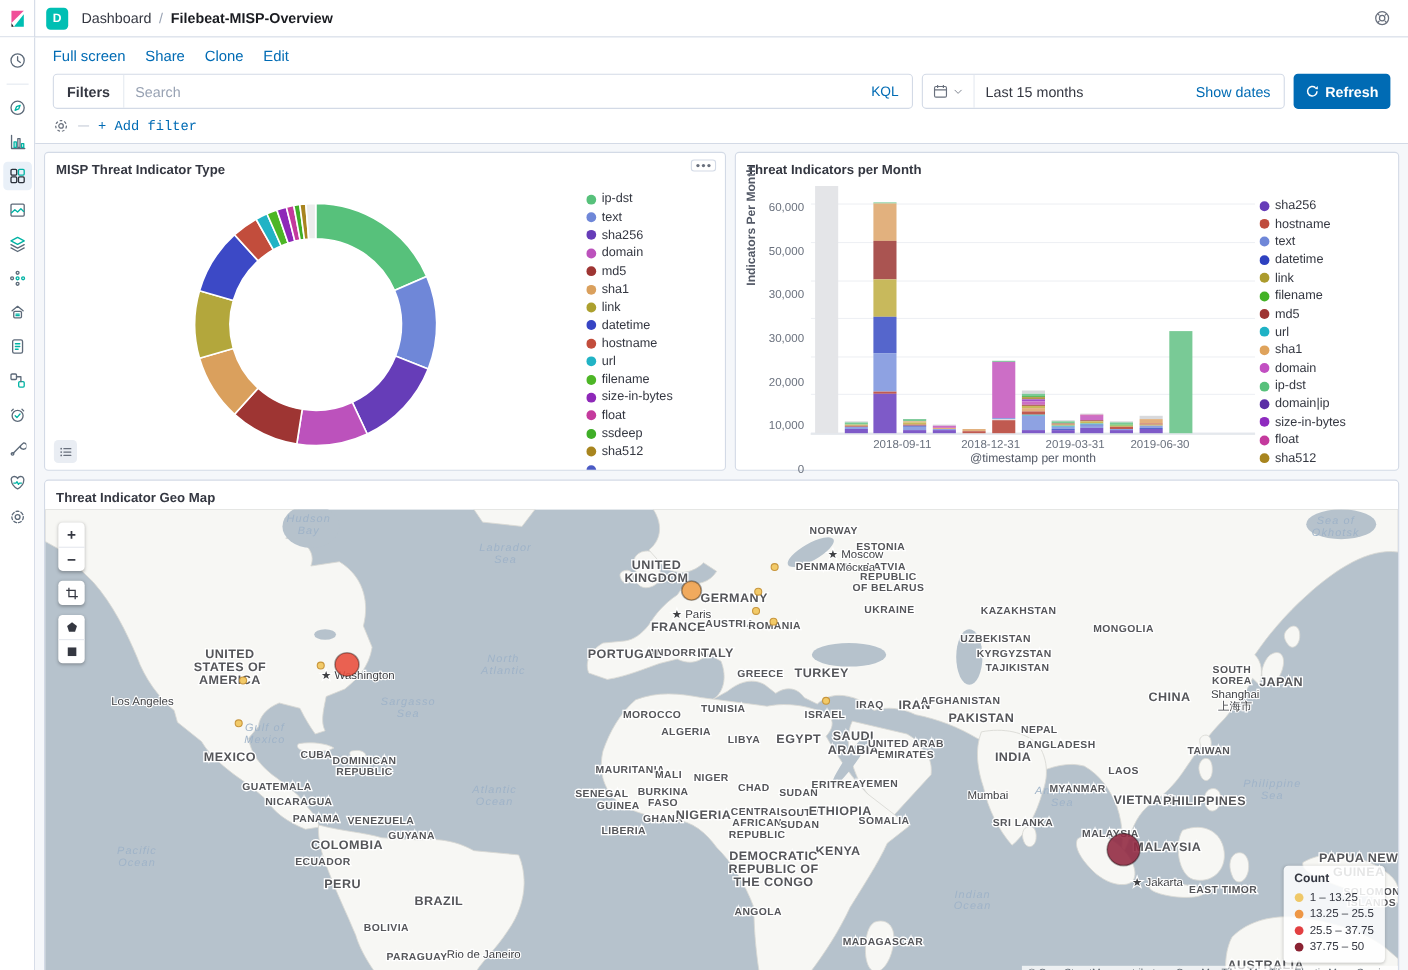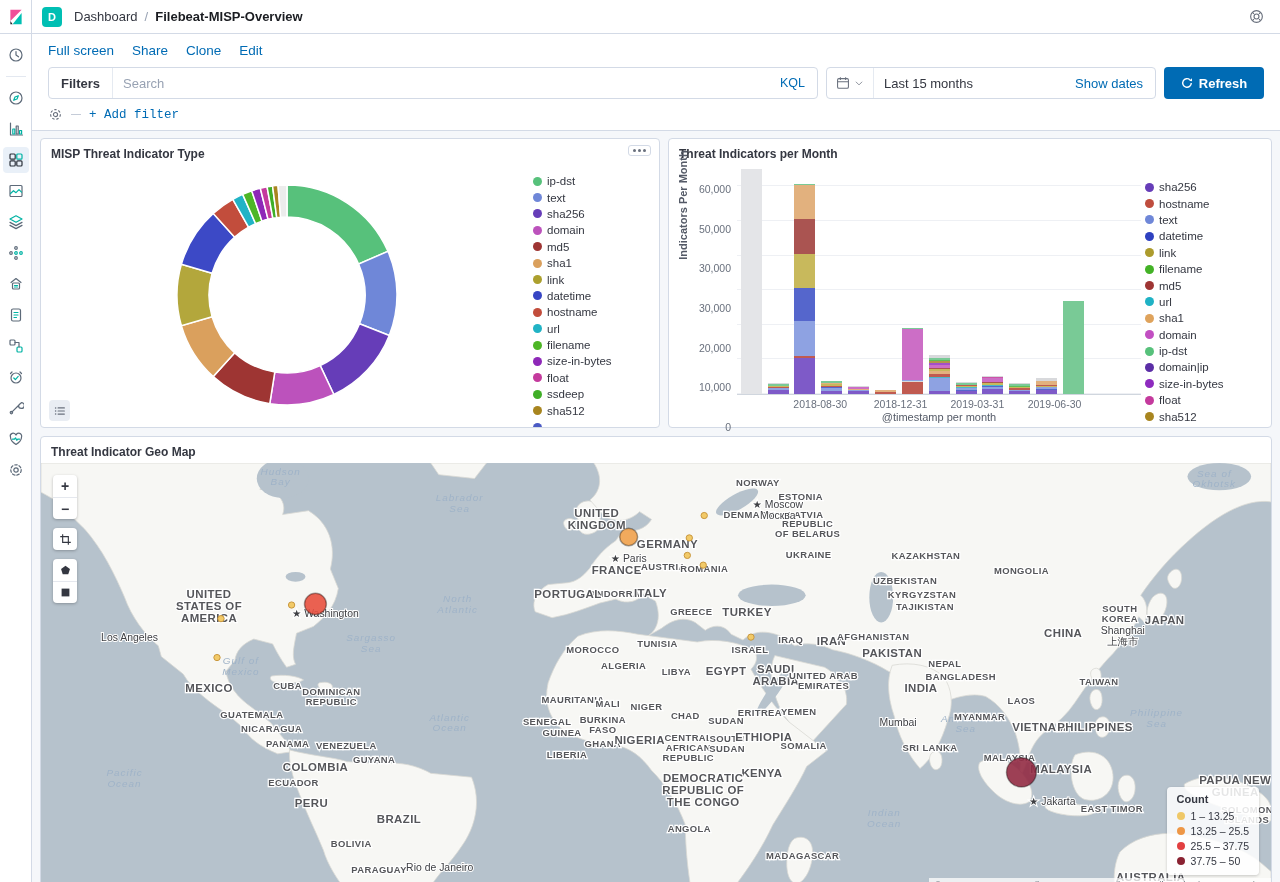--- a/index.html
+++ b/index.html
@@ -38,21 +38,21 @@
   .filters-box { flex:1; display:flex; align-items:center; height:32px; border:1px solid #d3dae6; border-radius:4px; background:#fff; }
   .filters-label { font-size:13px; font-weight:600; padding:0 12px; height:100%; display:flex; align-items:center; border-right:1px solid #e5eaf1; cursor:pointer; }
   .search-input { flex:1; border:none; outline:none; font-size:13px; padding:0 10px; color:#343741; font-family:inherit; background:transparent; }
   .search-input::placeholder { color:#98a2b3; }
   .kql { font-size:12.5px; color:#006bb4; padding:0 12px; cursor:pointer; }
   .date-box { width:330px; display:flex; align-items:center; height:32px; border:1px solid #d3dae6; border-radius:4px; background:#fff; }
   .cal-btn { display:flex; align-items:center; gap:4px; padding:0 9px; height:100%; border-right:1px solid #e5eaf1; cursor:pointer; }
   .cal-btn svg { width:14px; height:14px; stroke:#69707d; fill:none; stroke-width:1.2; }
   .time-range { font-size:13px; padding:0 10px; flex:1; }
   .show-dates { font-size:13px; color:#006bb4; padding:0 12px; cursor:pointer; white-space:nowrap; }
-  .refresh-btn { width:100px; height:32px; background:#006bb4; border:none; border-radius:4px; color:#fff; font-size:13px; font-weight:600; display:flex; align-items:center; justify-content:center; gap:6px; cursor:pointer; font-family:inherit; }
+  .refresh-btn { width:88px; height:32px; background:#006bb4; border:none; border-radius:4px; color:#fff; font-size:13px; font-weight:600; display:flex; align-items:center; justify-content:center; gap:6px; cursor:pointer; font-family:inherit; }
   .refresh-btn svg { width:12px; height:12px; stroke:#fff; fill:none; stroke-width:1.6; }
 
   .addfilter-row { display:flex; align-items:center; gap:8px; padding:4px 16px 8px; border-bottom:1px solid #d3dae6;font-family:Liberation Mono, monospace; }
   .gear-sm svg { width:15px; height:15px; stroke:#69707d; fill:none; stroke-width:1.2; display:block; }
   .af-dash { width:10px; border-top:1px solid #c5ccd8; }
   .add-filter { font-size:12.5px; color:#006bb4; text-decoration:none; cursor:pointer; }
 
   
   .dash { flex:1; background:#f5f7fa; padding:7px 8px; display:flex; flex-direction:column; gap:8px; overflow:hidden; }
   .charts-row { display:flex; gap:8px; height:290px; }
@@ -509,21 +509,21 @@
                       <i style="flex: 450 0 0px; background: rgb(200, 185, 92);"></i>
                       <i style="flex: 300 0 0px; background: rgb(192, 90, 80);"></i>
                       <i style="flex: 1150 0 0px; background: rgb(226, 177, 126);"></i>
                       <i style="flex: 600 0 0px; background: rgb(216, 217, 220);"></i>
                     </div>
                     <div class="bar" style="left: 80.7%; height: 41.5385%;">
                       <i style="flex: 27000 0 0px; background: rgb(121, 202, 150);"></i>
                     </div>
                   </div>
                 <div class="xticks-row" id="bar-xticks">
-                    <span class="xtick" style="left: 20.6%;">2018-08-30</span>
+                    <span class="xtick" style="left: 20.6%;">2018-09-11</span>
                     <span class="xtick" style="left: 40.5%;">2018-12-31</span>
                     <span class="xtick" style="left: 59.5%;">2019-03-31</span>
                     <span class="xtick" style="left: 78.6%;">2019-06-30</span>
                   </div>
                 <div class="xlabel">@timestamp per month</div>
               </div>
               <div class="legend-col" id="bar-legend">
                   <div class="legend-item">
                     <span class="dot" style="background: rgb(102, 61, 184);"></span>
                     <span class="lbl">sha256</span>

